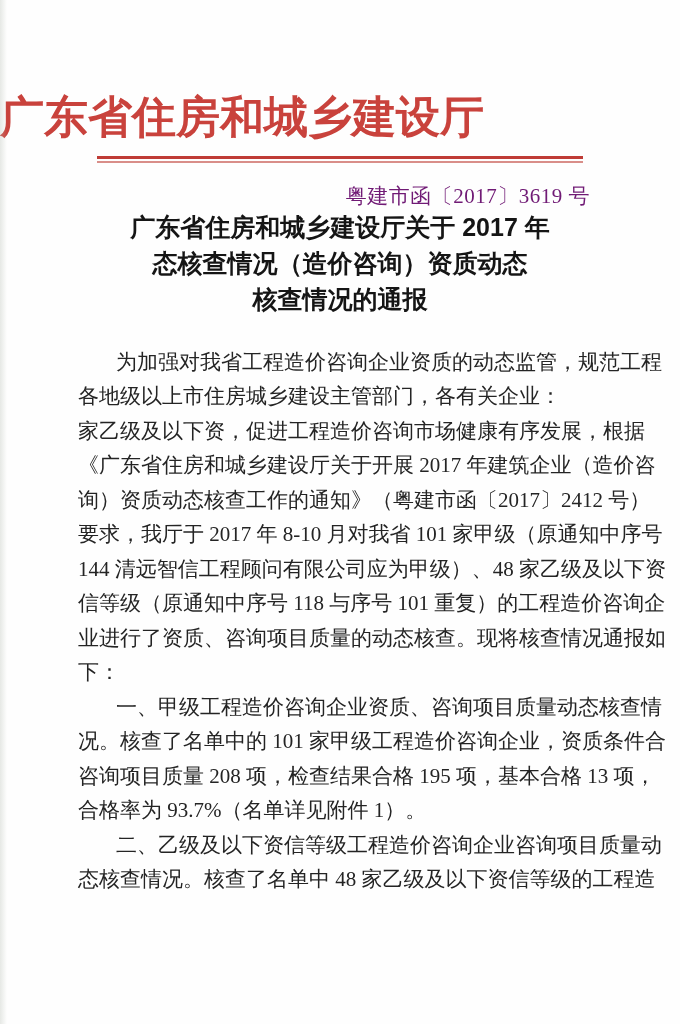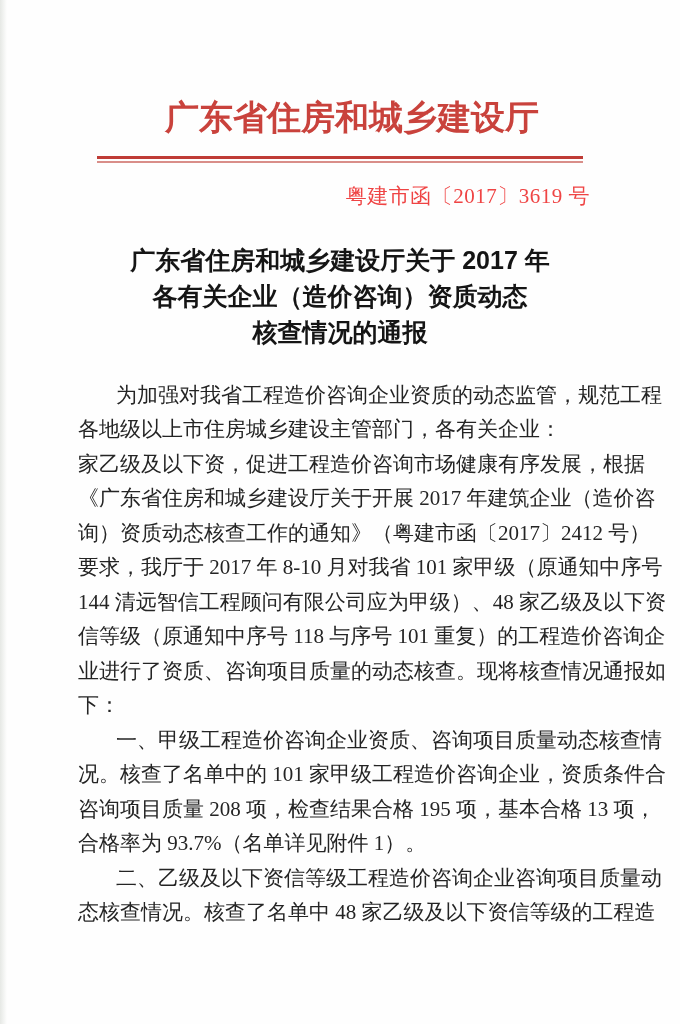--- a/index.html
+++ b/index.html
@@ -13,55 +13,52 @@
   }
   
   .page::before {
     content:'';
     position:absolute; left:0; top:0; bottom:0; width:7px;
     background:linear-gradient(to right, rgba(185,192,182,0.35), rgba(185,192,182,0));
     pointer-events:none;
   }
   .agency {
     margin-top:94px;
-    text-align:center;
     font-family:"Liberation Serif","DejaVu Serif",serif;
     font-weight:700;
-    font-size:34px;
+    font-size:44px;
     line-height:48px;
     letter-spacing:0px;
     color:var(--header-red,#c9423c);
     white-space:nowrap;
-    padding-left:24px;
   }
   .rule {
     width:486px;
     margin:14px auto 0 auto;
   }
   .rule-a {
     height:3px;
     background:var(--rule-dark,#bf3b36);
   }
   .rule-b {
     margin-top:2px;
     height:1.5px;
     background:var(--rule-light,#d98e89);
   }
   .docnum {
     margin-top:20px;
     padding-right:90px;
     text-align:right;
     font-size:21px;
     line-height:26px;
-    color:#ef4444;
+    color:#701a75;
     letter-spacing:0.5px;
     white-space:nowrap;
   }
   .title {
-    margin-top:33px;
     text-align:center;
     font-family:"Liberation Sans","DejaVu Sans",sans-serif;
     font-weight:700;
     font-size:25px;
     line-height:36px;
     color:var(--title-ink,#151515);
   }
   .body-text {
     margin:28px 0 0 78px;
     width:550px;
@@ -92,21 +89,21 @@
 
   <div class="rule">
     <div class="rule-a"></div>
     <div class="rule-b"></div>
   </div>
 
   <div class="docnum">粤建市函〔2017〕3619 号</div>
 
   <div class="title">
     <div class="title-line">广东省住房和城乡建设厅关于 2017 年</div>
-    <div class="title-line">各有关企业（造价咨询）资质动态</div>
+    <div class="title-line">态核查情况（造价咨询）资质动态</div>
     <div class="title-line">核查情况的通报</div>
   </div>
 
   <div class="body-text">
       <div class="line ind">为加强对我省工程造价咨询企业资质的动态监管，规范工程</div>
       <div class="line last">各地级以上市住房城乡建设主管部门，各有关企业：</div>
       <div class="line">家乙级及以下资，促进工程造价咨询市场健康有序发展，根据</div>
       <div class="line">《广东省住房和城乡建设厅关于开展 2017 年建筑企业（造价咨</div>
       <div class="line">询）资质动态核查工作的通知》（粤建市函〔2017〕2412 号）</div>
       <div class="line">要求，我厅于 2017 年 8-10 月对我省 101 家甲级（原通知中序号</div>

